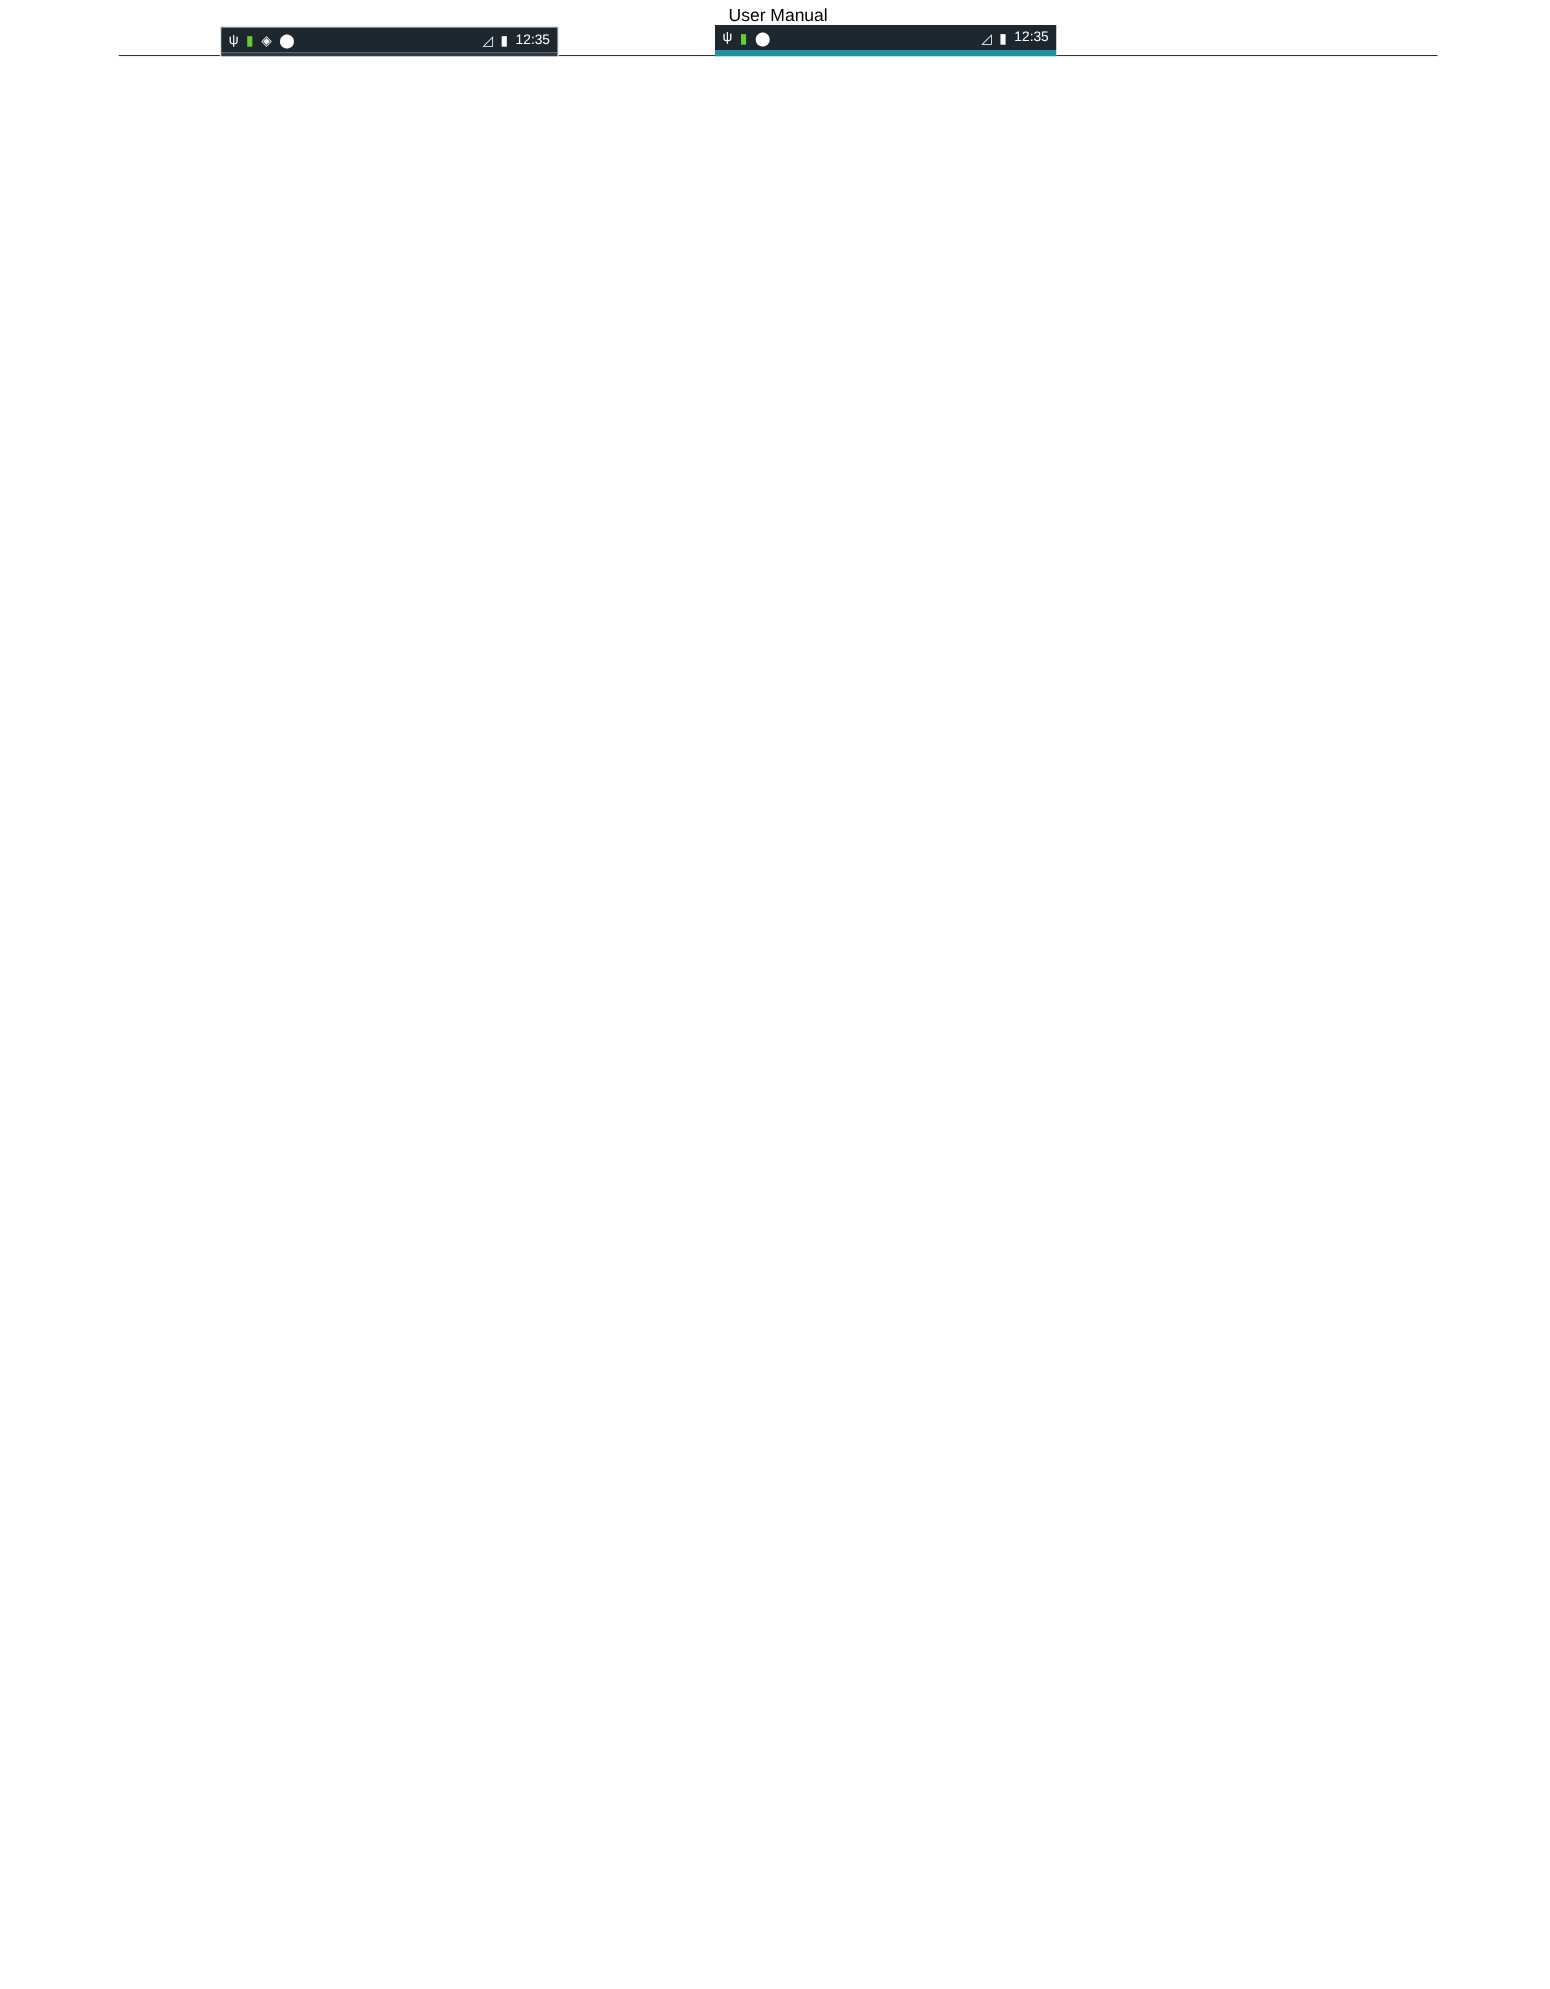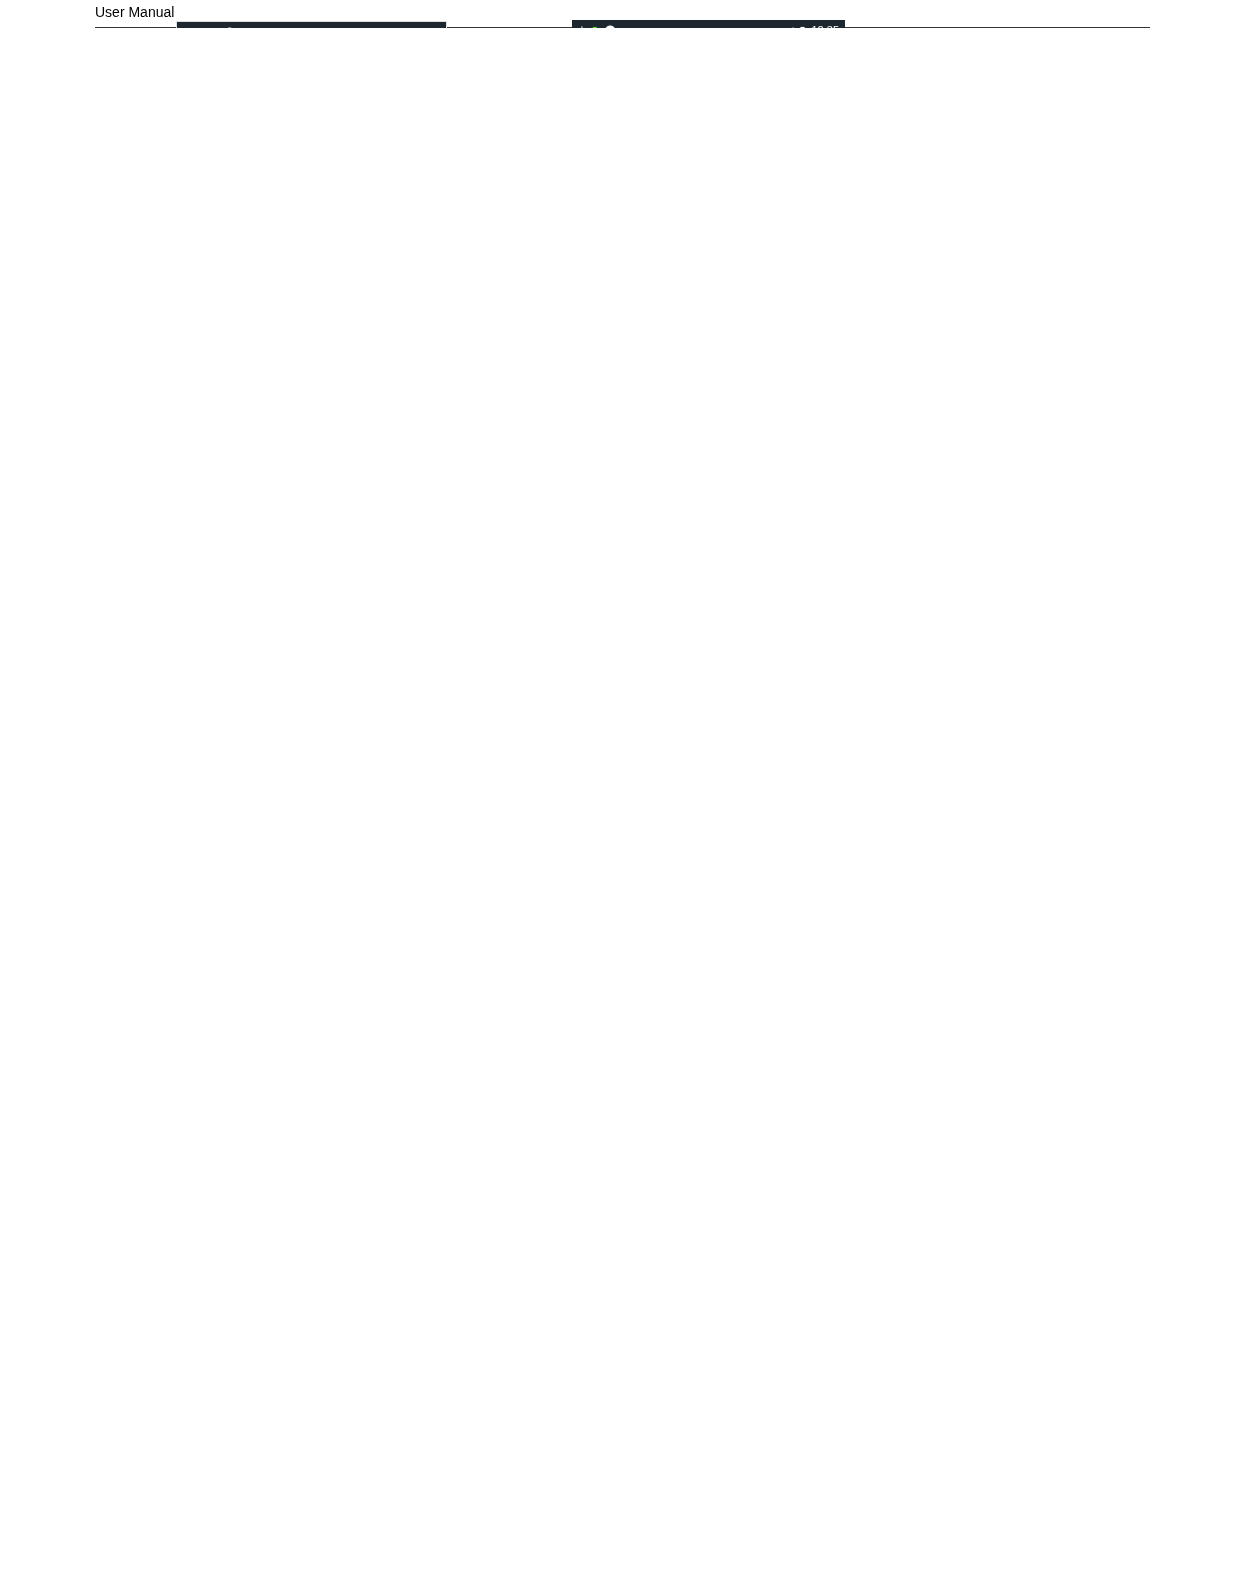--- a/index.html
+++ b/index.html
@@ -1,17 +1,17 @@
 <!DOCTYPE html>
 <html><head>
 <meta charset="utf-8">
 <style>
   * { box-sizing: border-box; margin: 0; padding: 0; }
   body { font-family: Arial, Helvetica, sans-serif; background: #fff; width: 1240px; position: relative; font-size: 14px; }
-  .page-header { text-align: left; padding: 4px 0 7px; border-bottom: 1px solid #333; width: 1055px; margin-left: 95px; }
+  .page-header { text-align: center; padding: 4px 0 24px; border-bottom: 1px solid #333; width: 1055px; margin-left: 95px; }
   .phone { position: absolute; background: #fff; }
   .status-bar { background: #1d2730; height: 20px; display: flex; justify-content: space-between; align-items: center; padding: 0 6px; color: #fff; font-size: 11px; }
   .status-icons { display: flex; gap: 6px; align-items: center; }
   .status-icons span { font-size: 11px; }
   .titlebar-dark { background: #2e3a44; color: #fff; padding: 12px 14px; font-size: 16px; }
   
   #screen1 { left: 176px; top: 21px; width: 271px; border: 1px solid #ddd; }
   .section-label-teal { color: #009688; font-size: 12px; font-weight: bold; padding: 14px 14px 6px; }
   .option-row { display: flex; padding: 10px 14px 14px; border-bottom: 1px solid #ececec; }
   .option-text { flex: 1; padding-right: 10px; }

